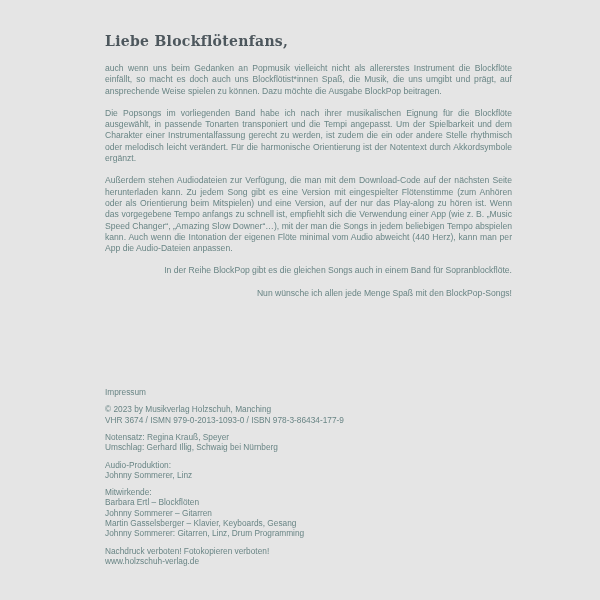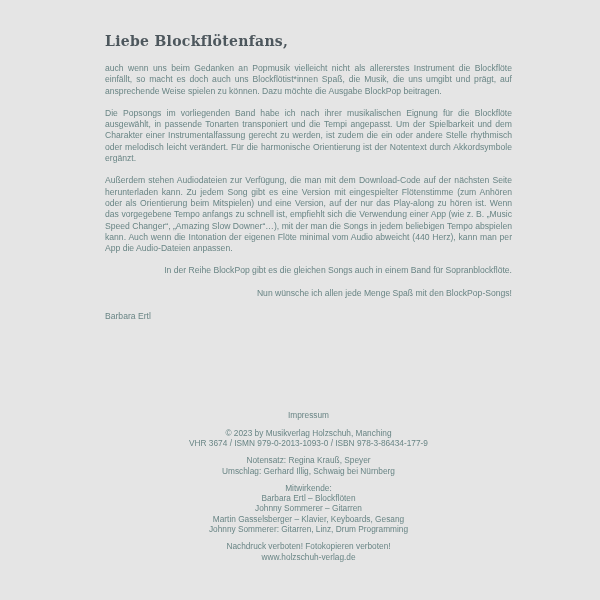--- a/index.html
+++ b/index.html
@@ -47,54 +47,57 @@
     margin: 12px 0 0 0;
   }
   .impressum {
     margin-top: 88px;
     font-family: "Liberation Sans", sans-serif;
     font-size: 8.3px;
     line-height: 10.3px;
     color: #698585;
   }
   .imp-group { margin: 0 0 7px 0; }
-  .imp-line { display: block; text-align: center; }
+  .imp-line { display: block; }
 </style>
 </head>
 <body>
 
 <div class="page">
   <div class="content">
 
     <h1 class="page-title">Liebe Blockflötenfans,</h1>
 
     <p class="body-para">auch wenn uns beim Gedanken an Popmusik vielleicht nicht als allererstes Instrument die Blockflöte einfällt, so macht es doch auch uns Blockflötist*innen Spaß, die Musik, die uns umgibt und prägt, auf ansprechende Weise spielen zu können. Dazu möchte die Ausgabe BlockPop beitragen.</p>
     <p class="body-para">Die Popsongs im vorliegenden Band habe ich nach ihrer musikalischen Eignung für die Blockflöte ausgewählt, in passende Tonarten transponiert und die Tempi angepasst. Um der Spielbarkeit und dem Charakter einer Instrumentalfassung gerecht zu werden, ist zudem die ein oder andere Stelle rhythmisch oder melodisch leicht verändert. Für die harmonische Orientierung ist der Notentext durch Akkordsymbole ergänzt.</p>
     <p class="body-para">Außerdem stehen Audiodateien zur Verfügung, die man mit dem Download-Code auf der nächsten Seite herunterladen kann. Zu jedem Song gibt es eine Version mit eingespielter Flötenstimme (zum Anhören oder als Orientierung beim Mitspielen) und eine Version, auf der nur das Play-along zu hören ist. Wenn das vorgegebene Tempo anfangs zu schnell ist, empfiehlt sich die Verwendung einer App (wie z. B. „Music Speed Changer“, „Amazing Slow Downer“…), mit der man die Songs in jedem beliebigen Tempo abspielen kann. Auch wenn die Intonation der eigenen Flöte minimal vom Audio abweicht (440 Herz), kann man per App die Audio-Dateien anpassen.</p>
     <p class="body-para no-justify">In der Reihe BlockPop gibt es die gleichen Songs auch in einem Band für Sopranblockflöte.</p>
     <p class="body-para no-justify">Nun wünsche ich allen jede Menge Spaß mit den BlockPop-Songs!</p>
 
-    <p class="signature">Barbara Ertl</p>
 
     <div class="impressum">
 
       <div class="imp-group">
         <span class="imp-line">Impressum</span>
       </div>
 
       <div class="imp-group">
         <span class="imp-line">© 2023 by Musikverlag Holzschuh, Manching</span>
         <span class="imp-line">VHR 3674 / ISMN 979-0-2013-1093-0 / ISBN 978-3-86434-177-9</span>
       </div>
 
       <div class="imp-group">
         <span class="imp-line">Notensatz: Regina Krauß, Speyer</span>
         <span class="imp-line">Umschlag: Gerhard Illig, Schwaig bei Nürnberg</span>
       </div>
 
+      <div class="imp-group">
+        <span class="imp-line">Audio-Produktion:</span>
+        <span class="imp-line">Johnny Sommerer, Linz</span>
+      </div>
 
       <div class="imp-group">
         <span class="imp-line">Mitwirkende:</span>
         <span class="imp-line">Barbara Ertl – Blockflöten</span>
         <span class="imp-line">Johnny Sommerer – Gitarren</span>
         <span class="imp-line">Martin Gasselsberger – Klavier, Keyboards, Gesang</span>
         <span class="imp-line">Johnny Sommerer: Gitarren, Linz, Drum Programming</span>
       </div>
 
 

